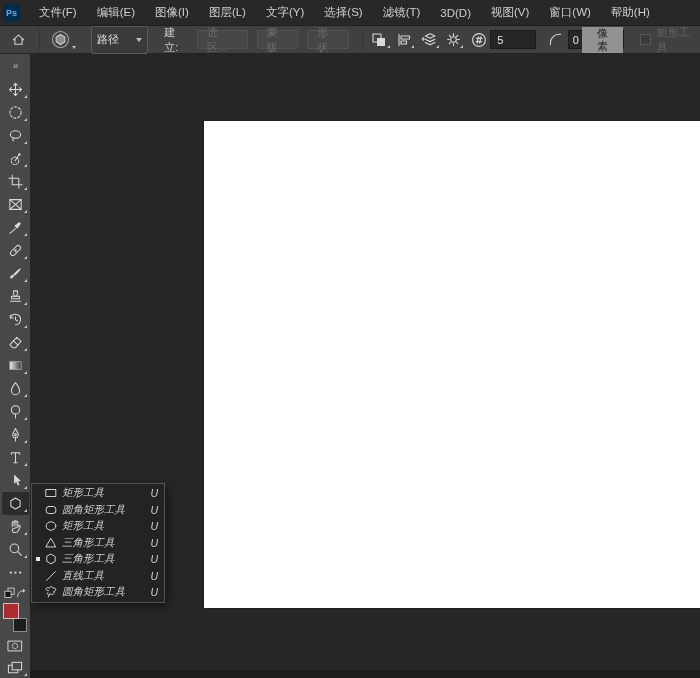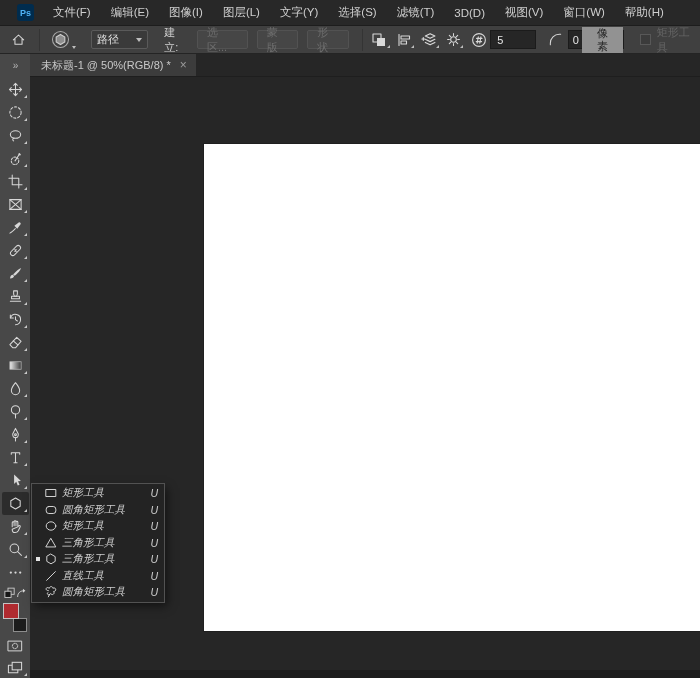--- a/index.html
+++ b/index.html
@@ -10,21 +10,21 @@
     font-family:"Liberation Sans","DejaVu Sans",sans-serif;
     color:#d6d6d6;
     -webkit-font-smoothing:antialiased;
   }
   svg { display:block; }
   .stroke { stroke:#d8d8d8; fill:none; stroke-width:1.1; stroke-linecap:round; stroke-linejoin:round; }
 
   
   .menubar {
     height:26px; background:#282828; display:flex; align-items:center;
-    font-size:11.5px; color:#cfcfcf; padding-left:14px;
+    font-size:11.5px; color:#cfcfcf; padding-left:0;
     border-bottom:1px solid #1d1d1d;
   }
   .ps-logo {
     width:17px; height:17px; border-radius:3px; background:#002c4e;
     color:#4fb3f6; font-size:9px; font-weight:bold;
     display:flex; align-items:center; justify-content:center;
     margin:0 9px 0 3px; letter-spacing:0;
   }
   .menu-item { padding:0 10px; height:22px; display:flex; align-items:center; cursor:default; }
 
@@ -32,21 +32,21 @@
   .optionsbar {
     height:28px; background:#404040; display:flex; align-items:center;
     font-size:11px; border-bottom:1px solid #242424;
   }
   .ob-home { margin:0 9px 0 11px; }
   .ob-divider { width:1px; height:22px; background:#343434; margin:0 4px; }
   .tool-preset { display:flex; align-items:flex-end; padding:0 7px; gap:1px; }
   .chev { width:0; height:0; border-left:3.5px solid transparent; border-right:3.5px solid transparent; border-top:4px solid #bdbdbd; }
   .chev.small { border-left-width:2.5px; border-right-width:2.5px; border-top-width:3px; margin-left:1px; }
   .select-box {
-    width:58px; height:19px; background:#3a3a3a; border:1px solid #5a5a5a; border-radius:2px;
+    width:58px; height:28px; background:#3a3a3a; border:1px solid #5a5a5a; border-radius:2px;
     display:flex; align-items:center; justify-content:space-between;
     padding:2px 5px; margin:0 10px 0 8px; color:#e2e2e2;
   }
   .make-label { color:#cfcfcf; margin:0 8px 0 6px; }
   .opt-btn {
     height:19px; padding:0 9px; background:#464646; border:1px solid #525252; border-radius:2px;
     color:#6d6d6d; display:flex; align-items:center; margin-right:9px;
   }
   .icon-btn { width:25px; height:22px; display:flex; align-items:center; justify-content:center; position:relative; }
   .icon-btn .flymark { position:absolute; right:2px; bottom:3px; width:0; height:0;
@@ -382,26 +382,20 @@
 
     <div class="bottom-btn fly">
       <svg width="16" height="15" viewBox="0 0 17 15">
           <rect x="1.5" y="5" width="10" height="8" class="stroke"></rect>
           <rect x="5.5" y="2" width="10" height="8" fill="#484848" stroke="#d8d8d8" stroke-width="1.1"></rect>
         </svg>
     </div>
   </div>
 
   <div class="doc-col">
-    <div class="tabbar">
-      <div class="tab">
-        <span>未标题-1 @ 50%(RGB/8) *</span>
-        <span class="tab-close">×</span>
-      </div>
-    </div>
     <div class="canvas-surround">
       <div class="canvas"></div>
       <div class="bottom-strip"></div>
     </div>
   </div>
 </div>
 
 <div class="flyout">
   <div class="flyout-row">
     <span class="marker-col"></span>

